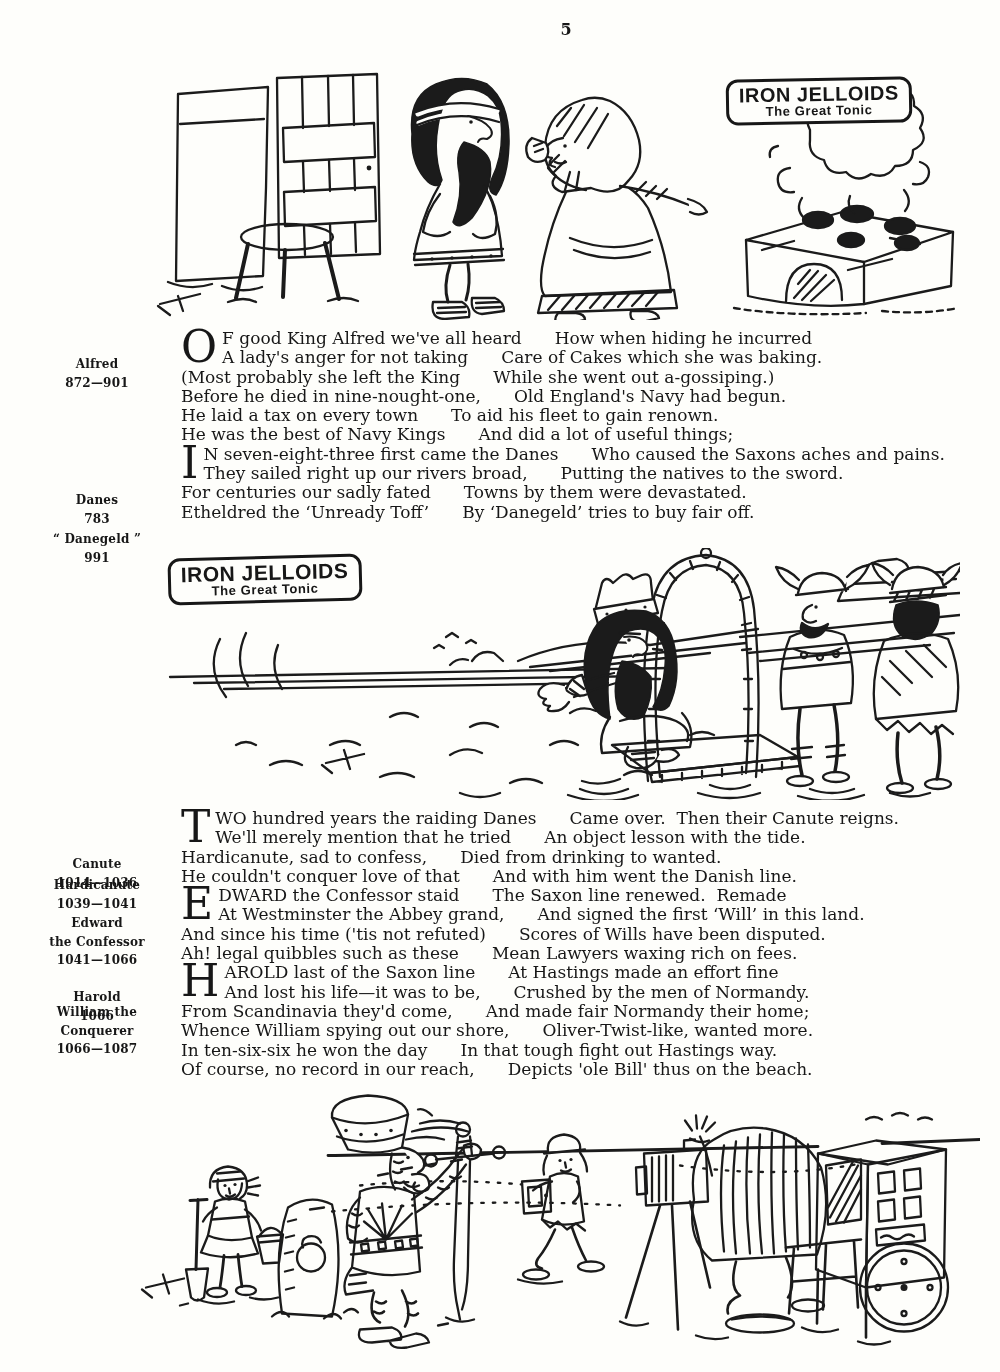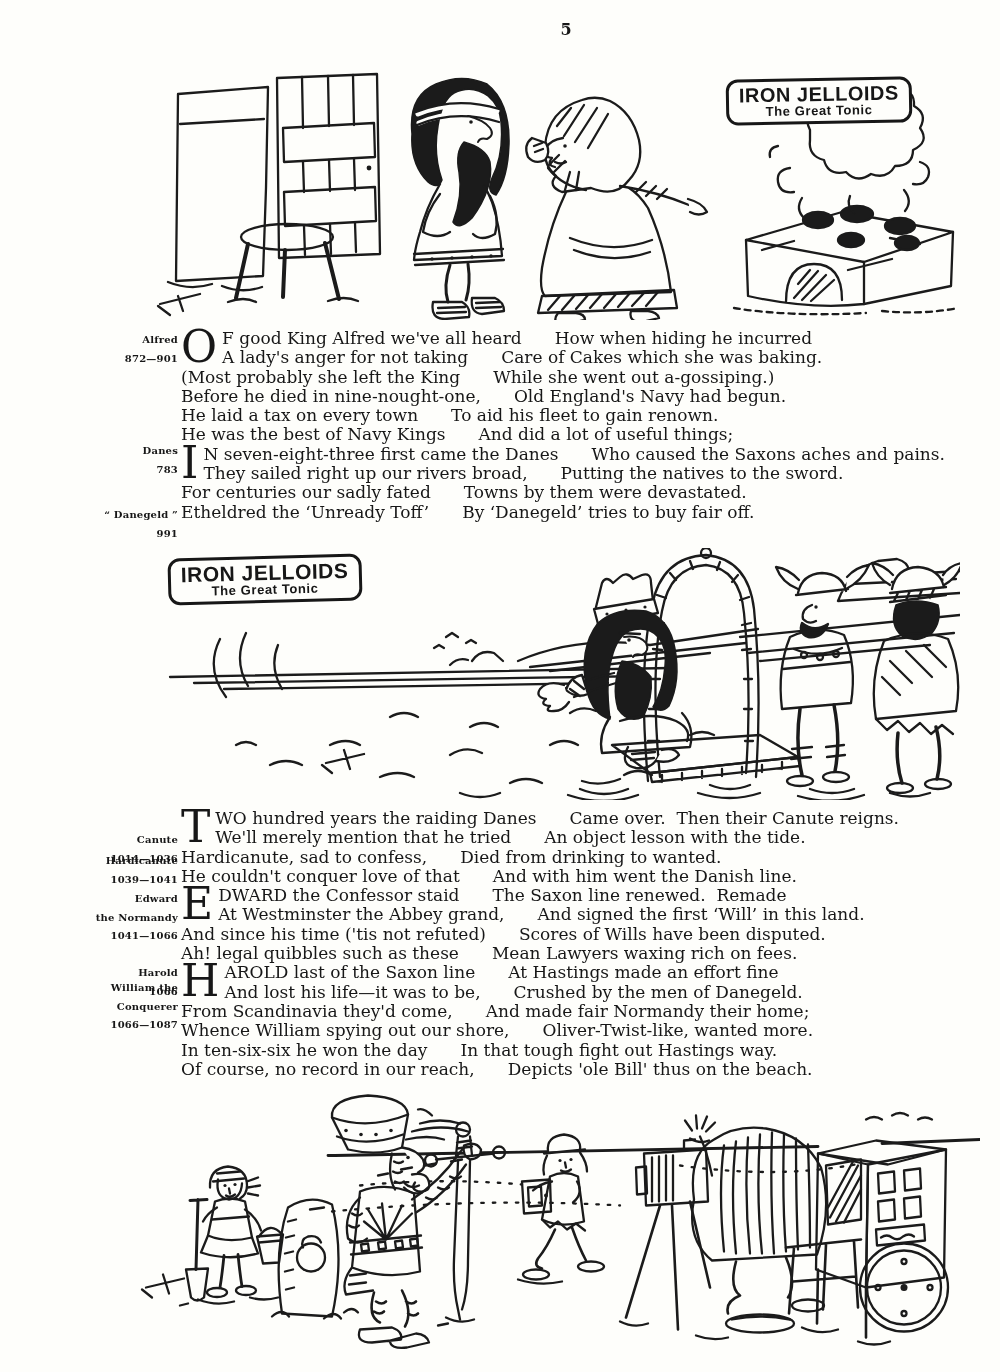--- a/index.html
+++ b/index.html
@@ -24,23 +24,23 @@
   .sign { position:absolute; background:#fefefb; border:3.5px solid #171717;
     border-radius:12px; text-align:center; padding:3px 10px 2px;
     font-family:"Liberation Sans", sans-serif; box-shadow:0 0 0 1px #fefefb inset; }
   .sign-l1 { font-weight:700; font-size:20px; letter-spacing:.5px; line-height:1.02; white-space:nowrap; }
   .sign-l2 { font-weight:700; font-size:13px; letter-spacing:.6px; line-height:1.15; white-space:nowrap; }
   .sign-top { left:576px; top:12px; transform:rotate(-1deg); }
   .sign-mid { left:18px;  top:8px;  transform:rotate(-1.5deg); }
   .sign-mid .sign-l1 { font-size:21px; }
 
   
-  .margin-note { position:absolute; left:16px; width:162px; text-align:right;
-    font-weight:700; font-size:10px; line-height:18.5px; letter-spacing:.2px; }
-  .n-alfred{top:331px} .n-danes{top:442px} .n-danegeld{top:506px}
+  .margin-note { position:absolute; left:16px; width:162px; text-align:center;
+    font-weight:700; font-size:12px; line-height:18.5px; letter-spacing:.2px;margin-top:24px; }
+  .n-alfred{top:331px} .n-danes{top:467px} .n-danegeld{top:506px}
   .n-canute{top:831px} .n-hardicanute{top:852px} .n-edward{top:890px}
   .n-harold{top:964px} .n-william{top:979px}
 
   
   .verse { position:absolute; left:181px; width:792px; font-size:17px; line-height:19.3px; }
   .v-1 { top:329px; } .v-2 { top:809px; }
   .dropcap { float:left; font-size:44px; line-height:33px; height:36px; margin:1px 5px 0 0; }
   .vline { white-space:pre-wrap; }
   .gap { display:inline-block; width:33px; }
 </style>
@@ -154,21 +154,21 @@
   <div class="margin-note n-canute">
       <div class="note-line">Canute</div>
       <div class="note-line">1014—1036</div>
     </div>
   <div class="margin-note n-hardicanute">
       <div class="note-line">Hardicanute</div>
       <div class="note-line">1039—1041</div>
     </div>
   <div class="margin-note n-edward">
       <div class="note-line">Edward</div>
-      <div class="note-line">the Normandy</div>
+      <div class="note-line">the Confessor</div>
       <div class="note-line">1041—1066</div>
     </div>
   <div class="margin-note n-harold">
       <div class="note-line">Harold</div>
       <div class="note-line">1066</div>
     </div>
   <div class="margin-note n-william">
       <div class="note-line">William the</div>
       <div class="note-line">Conquerer</div>
       <div class="note-line">1066—1087</div>
@@ -283,21 +283,21 @@
       <div class="stanza">
         <span class="dropcap">E</span>
         <div class="vline"><span>DWARD the Confessor staid</span><span class="gap"></span><span>The Saxon line renewed.  Remade</span></div>
         <div class="vline"><span>At Westminster the Abbey grand,</span><span class="gap"></span><span>And signed the first ‘Will’ in this land.</span></div>
         <div class="vline"><span>And since his time ('tis not refuted)</span><span class="gap"></span><span>Scores of Wills have been disputed.</span></div>
         <div class="vline"><span>Ah! legal quibbles such as these</span><span class="gap"></span><span>Mean Lawyers waxing rich on fees.</span></div>
       </div>
       <div class="stanza">
         <span class="dropcap">H</span>
         <div class="vline"><span>AROLD last of the Saxon line</span><span class="gap"></span><span>At Hastings made an effort fine</span></div>
-        <div class="vline"><span>And lost his life—it was to be,</span><span class="gap"></span><span>Crushed by the men of Danegeld.</span></div>
+        <div class="vline"><span>And lost his life—it was to be,</span><span class="gap"></span><span>Crushed by the men of Normandy.</span></div>
         <div class="vline"><span>From Scandinavia they'd come,</span><span class="gap"></span><span>And made fair Normandy their home;</span></div>
         <div class="vline"><span>Whence William spying out our shore,</span><span class="gap"></span><span>Oliver-Twist-like, wanted more.</span></div>
         <div class="vline"><span>In ten-six-six he won the day</span><span class="gap"></span><span>In that tough fight out Hastings way.</span></div>
         <div class="vline"><span>Of course, no record in our reach,</span><span class="gap"></span><span>Depicts 'ole Bill' thus on the beach.</span></div>
       </div>
     </div>
 
   <div class="illo illo-3">
     <svg viewBox="0 0 920 265">
       <g>

